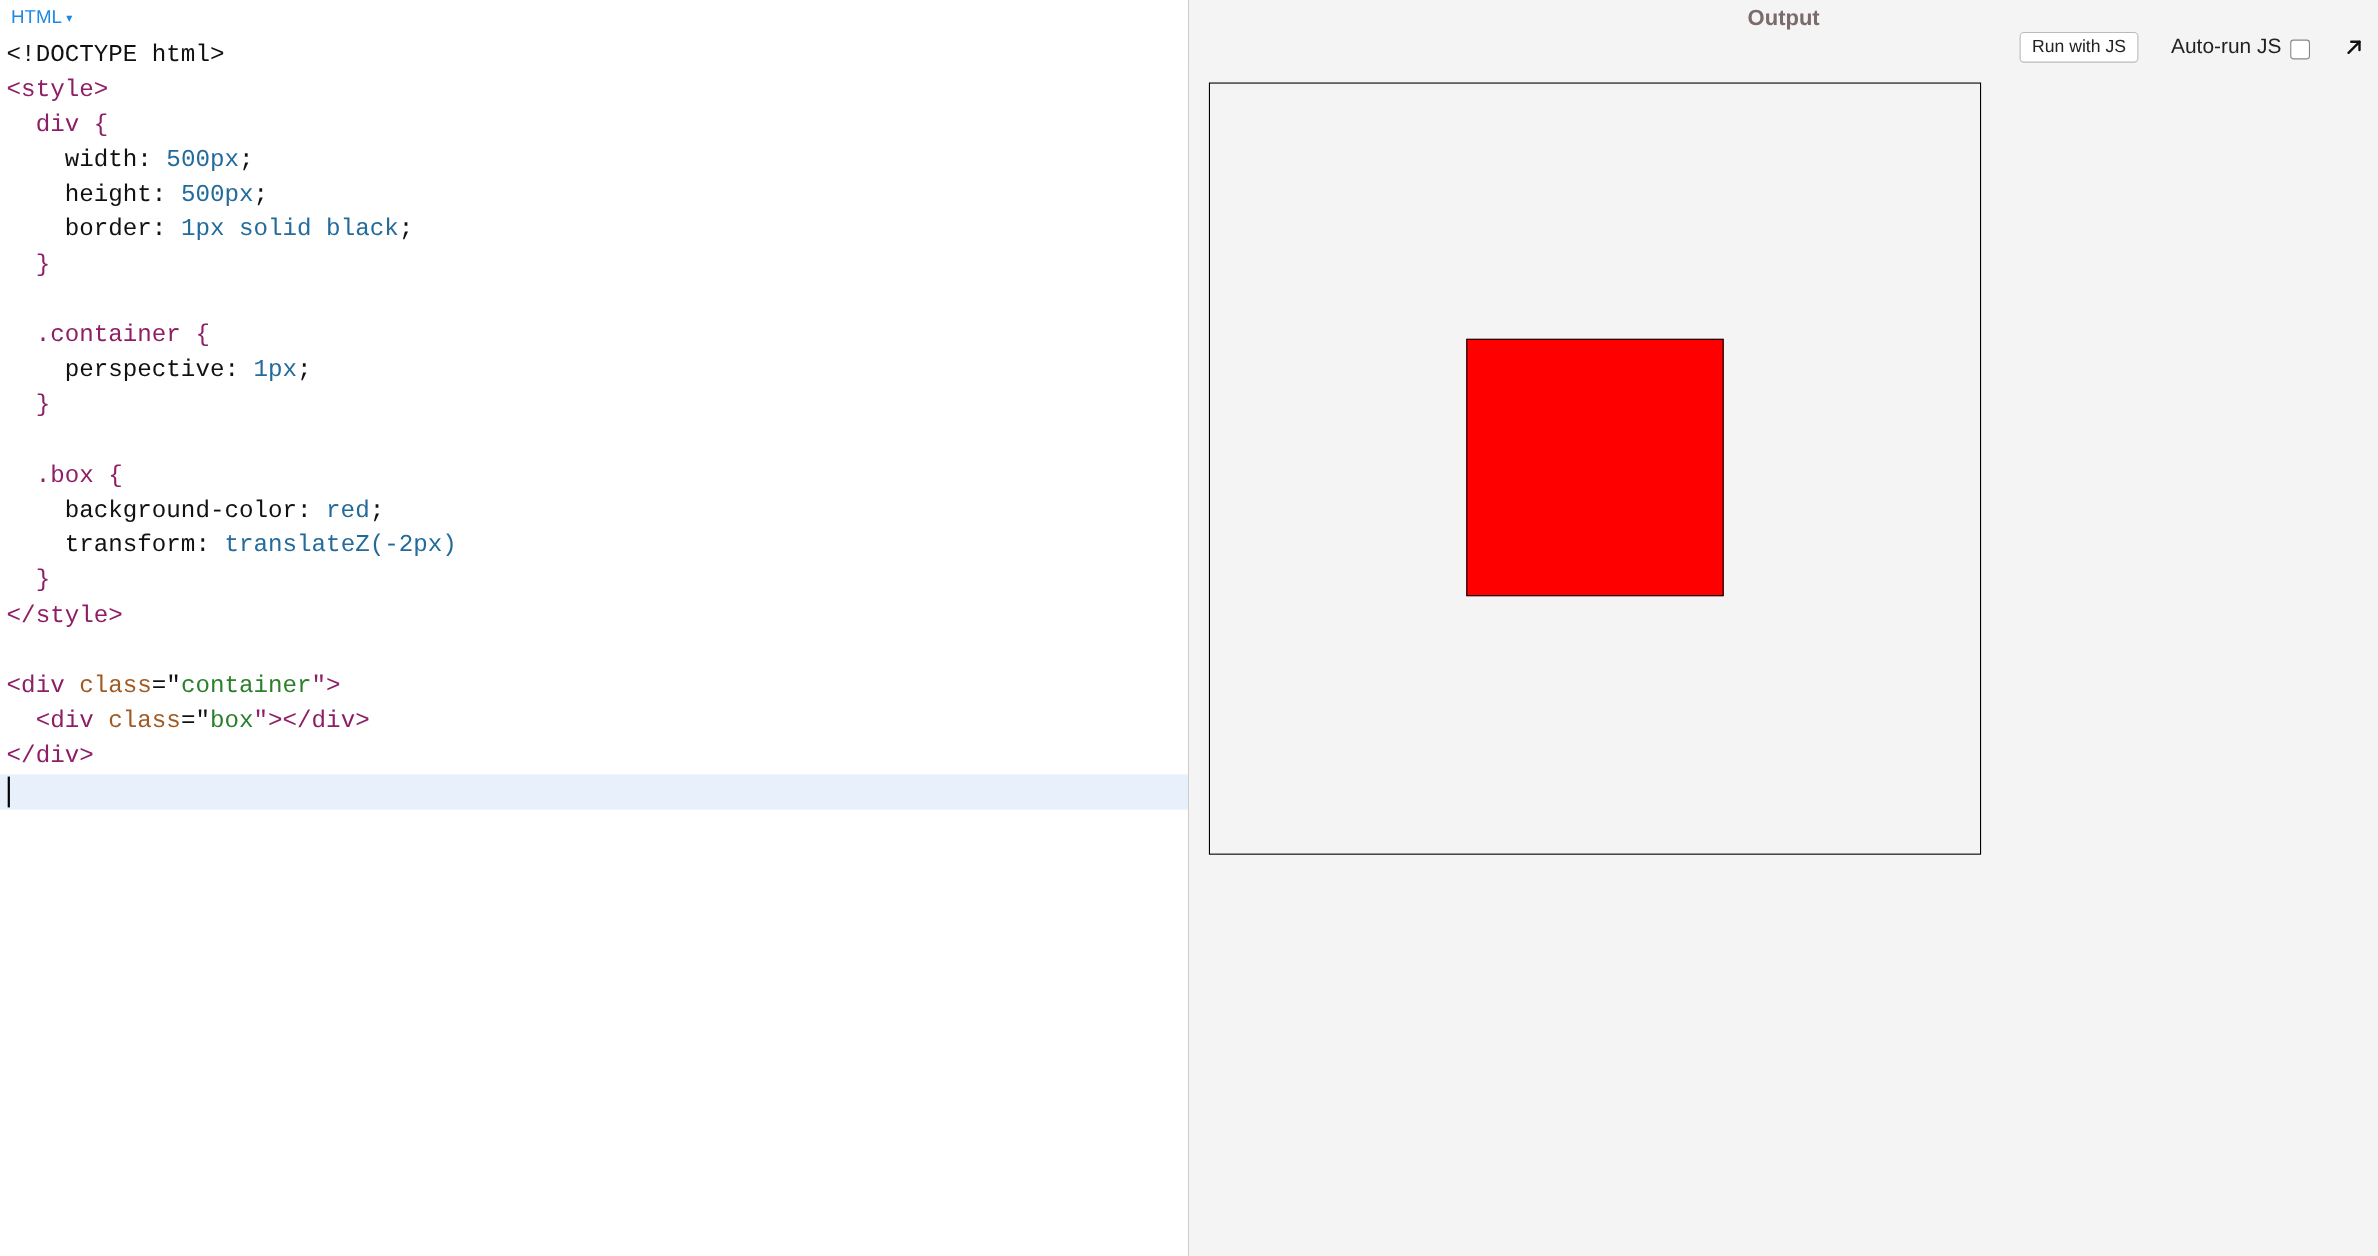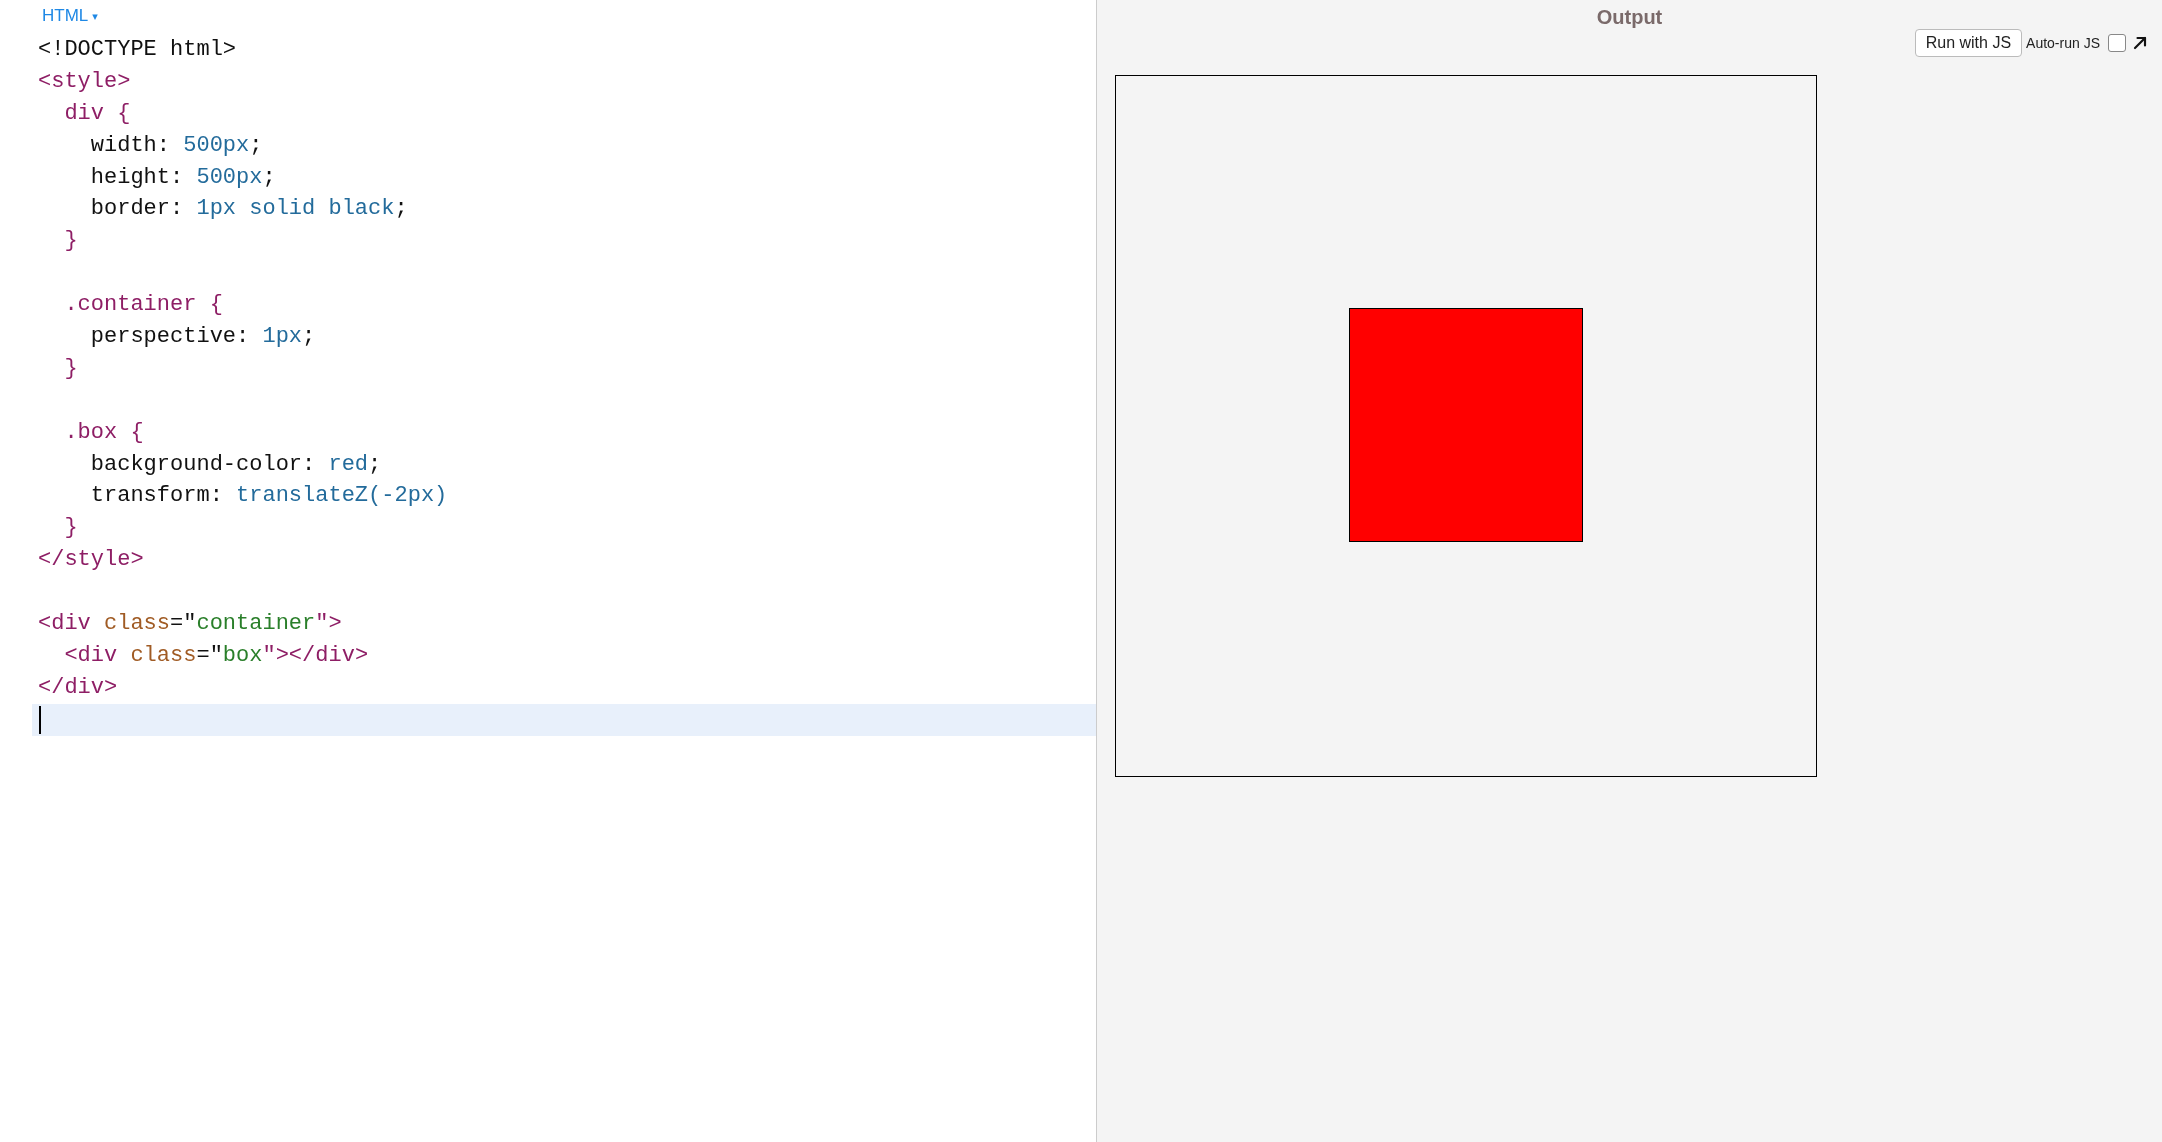--- a/index.html
+++ b/index.html
@@ -8,21 +8,20 @@
     font-family: -apple-system, BlinkMacSystemFont, "Segoe UI", Helvetica, Arial, sans-serif;
     font-size: 14px;
     color: #111;
     background: #fff;
     overflow: hidden;
   }
   .app {
     display: flex;
     width: 100%;
     height: 100%;
-    padding-left: 32px;
   }
   .editor-pane {
     flex: 1 1 50%;
     min-width: 0;
     display: flex;
     flex-direction: column;
     background: #fff;
     border-right: 1px solid #ccc;
   }
   .editor-header {
@@ -100,36 +99,36 @@
   }
   .output-title {
     color: #7a6a6a;
     font-size: 20px;
     font-weight: 600;
   }
   .output-controls {
     margin-left: auto;
     display: flex;
     align-items: center;
-    gap: 4px;
+    gap: 30px;
   }
   .run-btn {
     background: #fff;
     border: 1px solid #bbb;
     border-radius: 4px;
     padding: 4px 10px;
     font-size: 16px;
     color: #222;
     cursor: pointer;
   }
   .autorun {
     display: inline-flex;
-    align-items: center;
+    align-items: flex-end;
     gap: 8px;
-    font-size: 14px;
+    font-size: 19px;
     color: #222;
     cursor: pointer;
     user-select: none;
   }
   .checkbox {
     width: 18px;
     height: 18px;
     border: 1.5px solid #888;
     border-radius: 3px;
     background: #fff;

